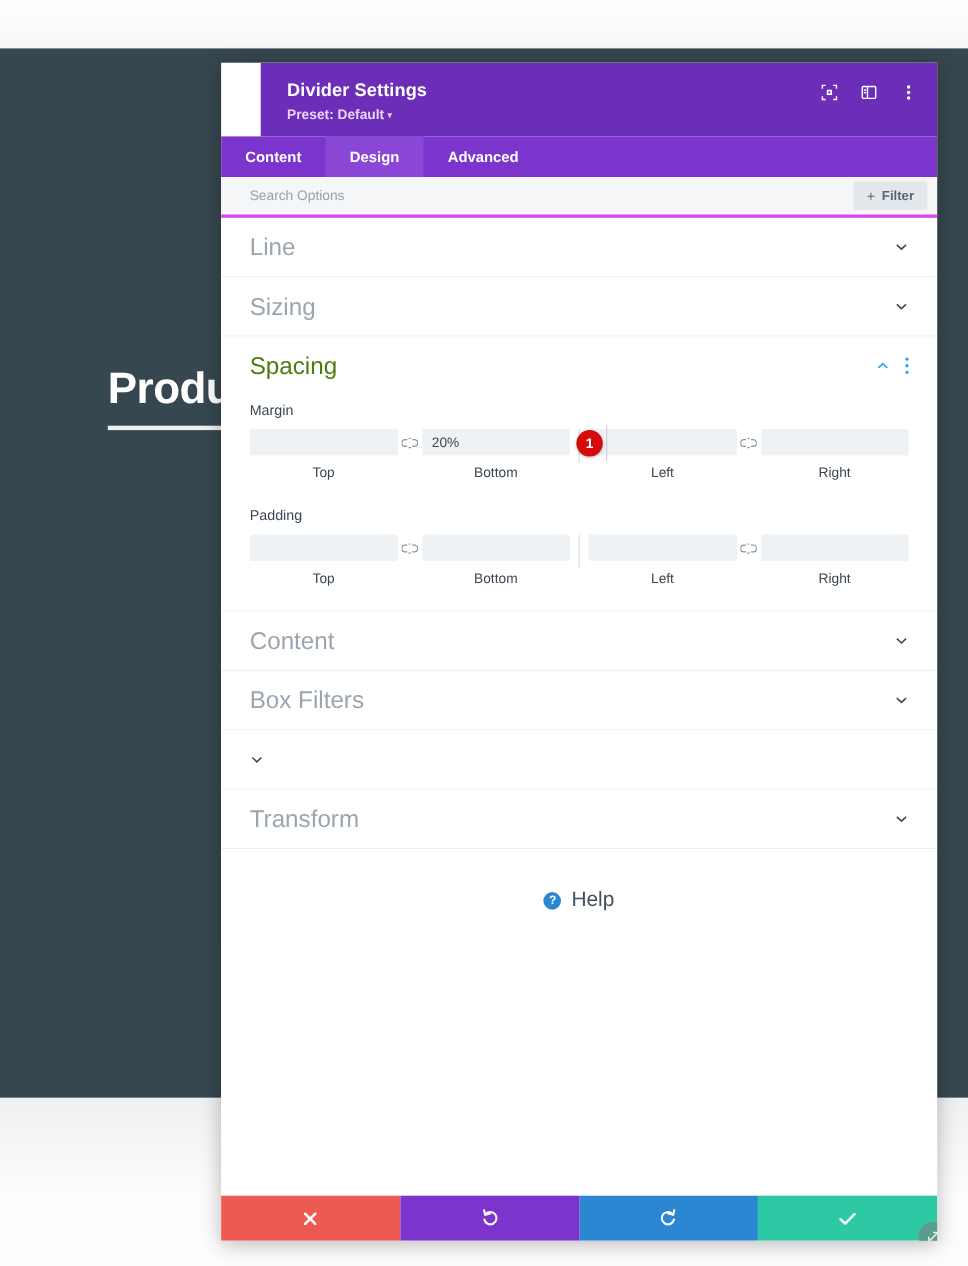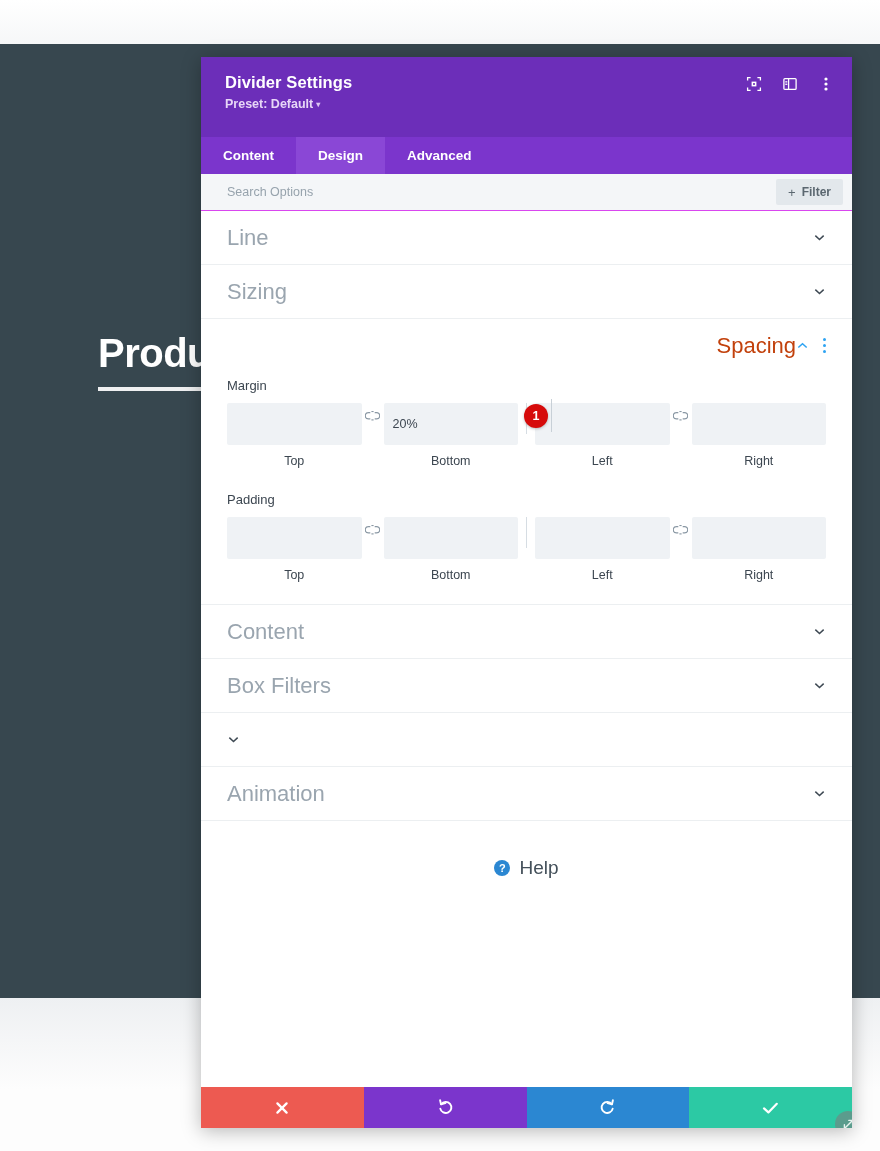--- a/index.html
+++ b/index.html
@@ -31,39 +31,39 @@
 
   
   .modal {
     position:absolute; left:201px; top:57px; width:651px; height:1071px;
     background:#ffffff; box-shadow:0 3px 18px rgba(0,0,0,.28);
     display:flex; flex-direction:column; overflow:hidden;
   }
 
   .modal-header {
     background:#6c2eb9; padding:16px 24px 12px 24px; position:relative;
-    height:80px; flex:0 0 auto;
+    height:67px; flex:0 0 auto;margin-left:36px;
   }
   .modal-title { color:#ffffff; font-size:16.5px; font-weight:bold; letter-spacing:.1px; }
   .modal-preset { color:#e7d6f7; font-size:12.5px; font-weight:bold; margin-top:5px; }
   .caret-tiny { display:inline-block; margin-left:3px; font-size:8px; vertical-align:middle; color:#dcc6f2; }
   .header-icons { position:absolute; right:18px; top:18px; display:flex; align-items:center; gap:19px; }
   .hicon { width:17px; height:17px; display:flex; align-items:center; justify-content:center; cursor:pointer; }
   .hicon svg { display:block; }
 
   .tabs { background:#7b35cc; height:37px; display:flex; flex:0 0 auto; }
   .tab {
     padding:0 22px; height:37px; line-height:37px;
     color:#ffffff; font-size:13.5px; font-weight:bold; cursor:pointer;
     white-space:nowrap;
   }
   .tab.active { background:#8a47d6; }
 
   .searchbar {
-    height:37px; background:#f4f6f8; border-bottom:1px solid #d946ef;
+    height:37px; background:#f4f6f8; border-bottom:3px solid #d946ef;
     display:flex; align-items:center; padding:0 9px 0 26px; flex:0 0 auto;
     position:relative;
   }
   .search-input {
     border:none; outline:none; background:transparent; flex:1;
     font-family:"Liberation Sans",sans-serif; font-size:12.5px; color:#6d7882;
   }
   .search-input::placeholder { color:#97a3ad; }
   .filter-btn {
     background:#e3e8ec; color:#5b6770; font-size:12px; font-weight:bold;
@@ -74,42 +74,42 @@
 
   .body { flex:1 1 auto; overflow-y:auto; background:#ffffff; }
 
   .acc {
     border-bottom:1px solid #eceff1; padding:0 26px; background:#ffffff;
   }
   .acc-head {
     height:53px; display:flex; align-items:center; cursor:pointer; position:relative;
   }
   .acc-title { font-size:22px; color:#9aa5af; flex:1; }
-  .acc.open .acc-title { color:#c2410c;text-align:right; }
+  .acc.open .acc-title { color:#4d7c0f; }
   .acc-tools { display:flex; align-items:center; gap:14px; }
   .chev { width:13px; height:13px; color:#3f4a54; }
   .acc.open .chev { color:#2ea3f2; }
   .dots-v { width:3px; height:15px; display:flex; flex-direction:column; justify-content:space-between; align-items:center; }
   .dots-v i { width:3px; height:3px; border-radius:50%; background:#5d6872; display:block; }
   .acc.open .dots-v i { background:#2ea3f2; }
 
   .acc-body { padding:0 0 22px 0; }
 
   .field-label { font-size:13px; color:#3c4650; margin:6px 0 10px 0; }
 
   .quad {
     display:flex; align-items:flex-start; position:relative;
   }
   .quad-half { display:flex; align-items:flex-start; flex:1 1 0; min-width:0; }
   .quad-divider {
     width:1px; background:#d6dde3; height:31px; margin:0 8px; flex:0 0 auto;
   }
   .qcell { flex:1 1 0; min-width:0; display:flex; flex-direction:column; align-items:stretch; }
   .qbox {
-    height:42px; background:#eff2f5; border:none; border-radius:2px;
+    height:24px; background:#eff2f5; border:none; border-radius:2px;
     font-family:"Liberation Sans",sans-serif; font-size:12.5px; color:#3c4650;
     padding:0 9px; outline:none; width:100%;
   }
   .qbox::placeholder { color:#c3cbd2; }
   .qcap { text-align:center; font-size:12.5px; color:#3c4650; margin-top:9px; }
 
   .link-icon {
     width:22px; flex:0 0 22px; height:26px; display:flex; align-items:center;
     justify-content:center; cursor:pointer; color:#8a98a4;
   }
@@ -372,31 +372,31 @@
       <div class="acc">
         <div class="acc-head">
           <div class="acc-tools">
             <svg class="chev" viewBox="0 0 14 14" fill="none" stroke="currentColor" stroke-width="1.6">
                 <path d="M2.5 5l4.5 4.2L11.5 5"></path>
               </svg>
           </div>
         </div>
       </div>
 
-
-      <div class="acc">
-        <div class="acc-head">
-          <div class="acc-title">Animation</div>
-          <div class="acc-tools">
-            <svg class="chev" viewBox="0 0 14 14" fill="none" stroke="currentColor" stroke-width="1.6">
-                <path d="M2.5 5l4.5 4.2L11.5 5"></path>
-              </svg>
-          </div>
-        </div>
-      </div>
+      <div class="acc">
+        <div class="acc-head">
+          <div class="acc-title">Transform</div>
+          <div class="acc-tools">
+            <svg class="chev" viewBox="0 0 14 14" fill="none" stroke="currentColor" stroke-width="1.6">
+                <path d="M2.5 5l4.5 4.2L11.5 5"></path>
+              </svg>
+          </div>
+        </div>
+      </div>
+
 
       <div class="help-row">
         <span class="help-icon">?</span>
         <span class="help-text">Help</span>
       </div>
 
     </div>
 
     <div class="footer">
       <button class="fbtn f-cancel">

